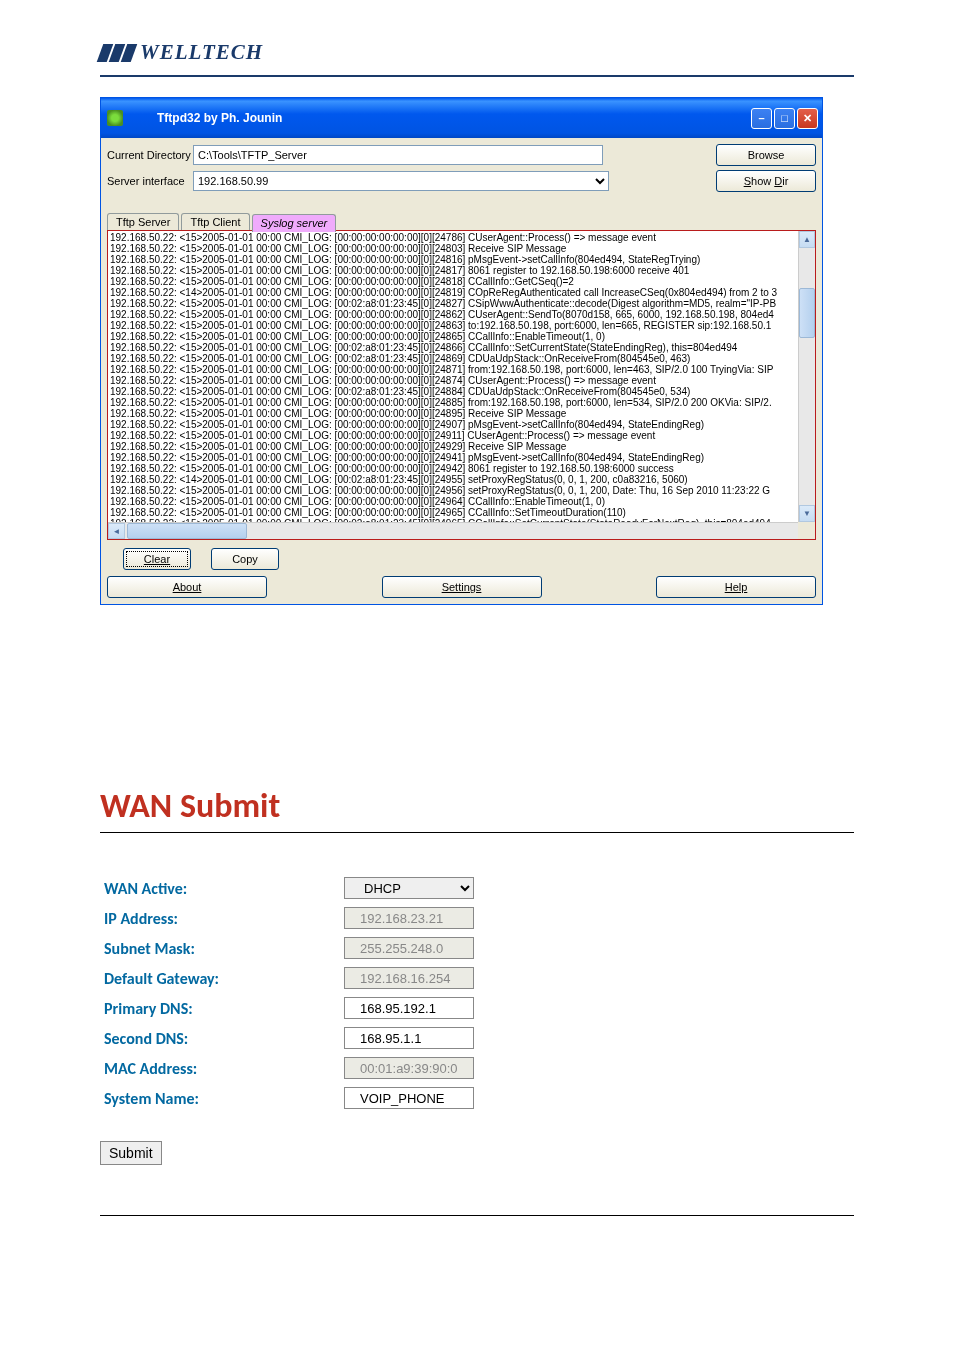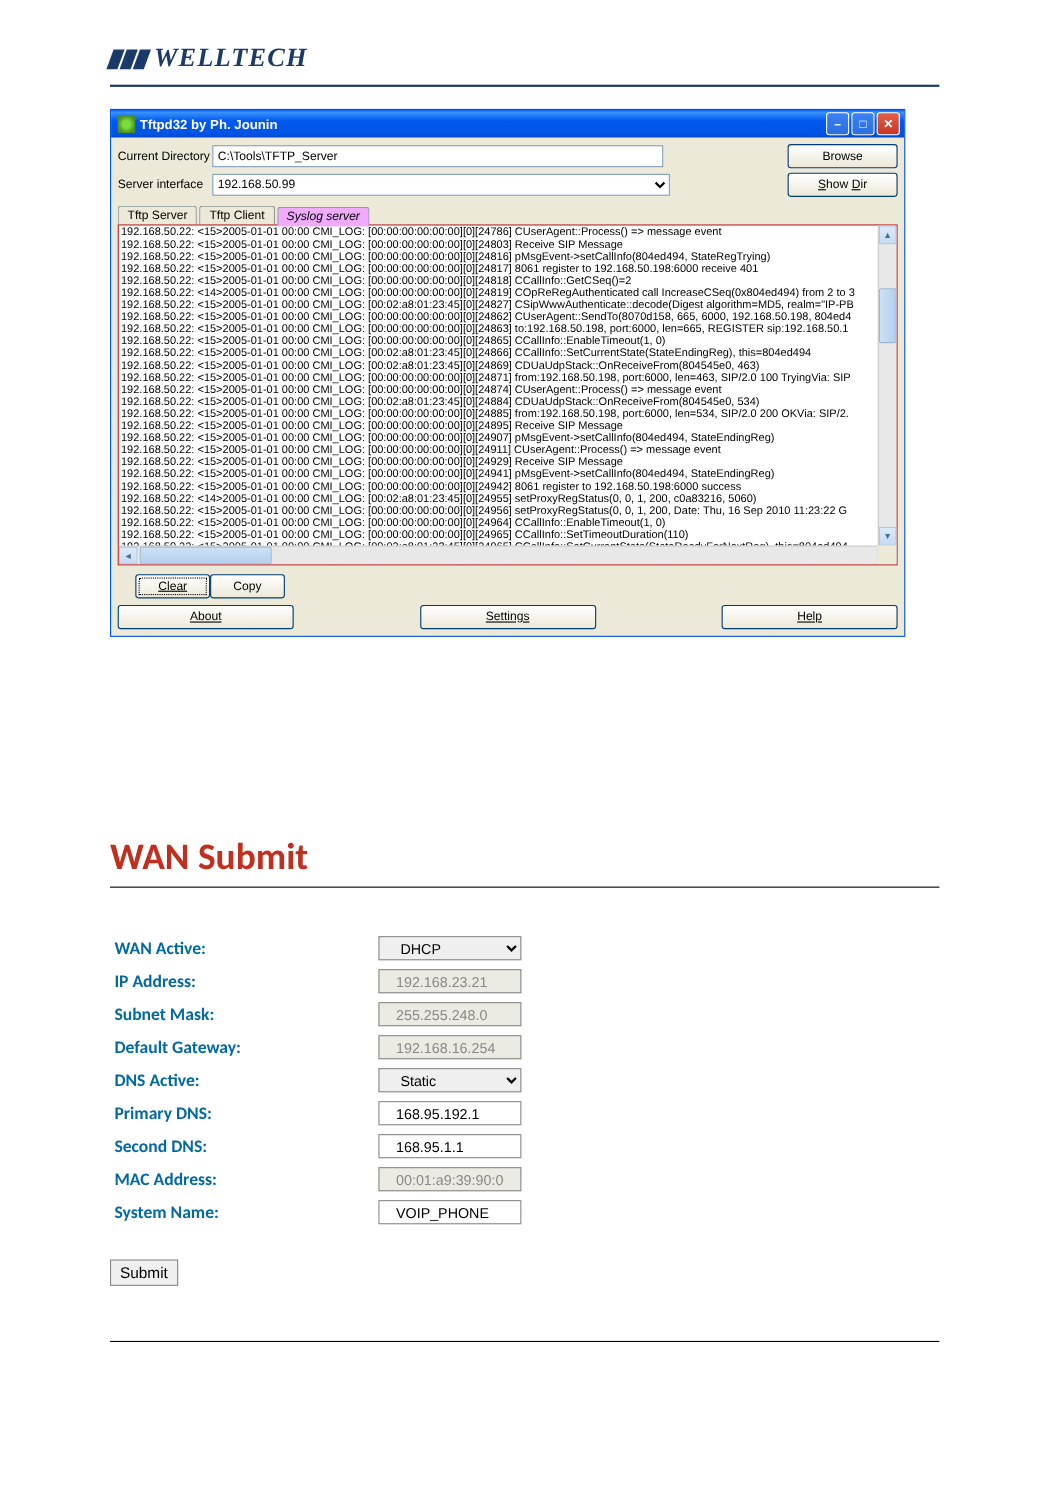--- a/index.html
+++ b/index.html
@@ -1,58 +1,58 @@
 <!DOCTYPE html>
 <html><head>
 <meta charset="utf-8">
 <style>
   * { box-sizing: border-box; margin: 0; padding: 0; }
   body { font-family: Tahoma, Arial, sans-serif; font-size: 11px; background: #fff; color: #000; width: 954px; }
   .page { padding: 40px 100px 40px 100px; }
-  .logo { font-family: "Times New Roman", serif; font-size: 24px; font-weight: bold; font-style: italic; color: #1a3a6a; letter-spacing: 1px; margin-bottom: 10px; display: flex; align-items: center; }
+  .logo { font-family: "Times New Roman", serif; font-size: 21px; font-weight: bold; font-style: italic; color: #1a3a6a; letter-spacing: 1px; margin-bottom: 10px; display: flex; align-items: center; }
   .logo-blocks { display: inline-flex; margin-right: 4px; }
   .logo-block { width: 10px; height: 18px; background: #1a3a6a; margin-right: 2px; transform: skewX(-20deg); }
   .divider { border-top: 2px solid #1a3a6a; margin: 6px 0 20px 0; }
   
   
   .win { border: 1px solid #0054e3; background: #ece9d8; width: 723px; position: relative; }
-  .titlebar { background: linear-gradient(to bottom, #0058ee 0%, #3a93ff 8%, #0058ee 40%, #0054e3 88%, #0048c5 100%); color: #fff; height: 25px; display: flex; align-items: center; padding: 0 4px 0 6px; font-size: 12px; font-weight: bold; }
+  .titlebar { background: linear-gradient(to bottom, #0058ee 0%, #3a93ff 8%, #0058ee 40%, #0054e3 88%, #0048c5 100%); color: #fff; height: 40px; display: flex; align-items: center; padding: 0 4px 0 6px; font-size: 12px; font-weight: bold; gap: 30px; }
   .title-icon { width: 16px; height: 16px; margin-right: 4px; background: radial-gradient(circle, #7bdc3c 30%, #4a9020 70%); border-radius: 2px; }
   .titlebar-text { flex: 1; }
   .winbtns { display: flex; gap: 2px; }
   .winbtn { width: 21px; height: 21px; border: 1px solid #fff; border-radius: 3px; display: flex; align-items: center; justify-content: center; font-weight: bold; font-size: 11px; color: #fff; }
   .winbtn.min { background: linear-gradient(to bottom, #3c81f3, #2a6ee0); }
   .winbtn.max { background: linear-gradient(to bottom, #3c81f3, #2a6ee0); }
   .winbtn.close { background: linear-gradient(to bottom, #e35f4a, #c8371f); }
   
   .win-body { padding: 6px 6px 4px 6px; font-size: 11px; }
   .formrow { display: flex; align-items: center; margin-bottom: 4px; }
   .formrow label { width: 86px; }
   .formrow input[type=text] { height: 20px; border: 1px solid #7f9db9; padding: 1px 4px; font-size: 11px; background: #fff; }
   .formrow select { height: 20px; border: 1px solid #7f9db9; font-size: 11px; background: #fff; }
   .win-btn { height: 22px; min-width: 68px; border: 1px solid #003c74; background: linear-gradient(to bottom, #fff, #ece9d8); font-size: 11px; padding: 0 14px; cursor: pointer; border-radius: 3px; }
   
-  .tabs { display: flex; margin-top: 7px; }
+  .tabs { display: flex; margin-top: 20px; }
   .tab { border: 1px solid #919b9c; border-bottom: none; padding: 2px 8px; margin-right: 2px; background: #ece9d8; font-size: 11px; border-radius: 3px 3px 0 0; position: relative; top: 1px; }
   .tab.active { background: #f0abfc; z-index: 2; top: 2px; padding-bottom: 3px; font-style: italic; }
   
   .logbox { border: 1px solid #b91c1c; background: #fff; height: 310px; overflow: hidden; position: relative; font-size: 10px; line-height: 11px; white-space: nowrap; font-family: Tahoma, Arial, sans-serif; }
   .logbox-inner { padding: 1px 2px; }
   .logline { color: #000; }
   .vscroll { position: absolute; top: 0; right: 0; bottom: 17px; width: 17px; background: #e8e8e8; border-left: 1px solid #ccc; display:flex; flex-direction:column; }
   .vscroll .arrow { height: 17px; background: linear-gradient(to bottom,#dbeaf9,#c6dcf3); border:1px solid #b1c8e0; font-size:8px; text-align:center; line-height:15px; color:#4a6a9a; }
   .vscroll .thumb { flex:0 0 50px; margin:40px 0 0 0; background: linear-gradient(to right,#cde0f6,#b4d0ee); border:1px solid #9cb8d6; border-radius:2px; }
   .vscroll .track { flex:1; }
   .hscroll { position: absolute; left:0; right:0; bottom:0; height:17px; background:#e8e8e8; border-top:1px solid #ccc; display:flex; }
   .hscroll .arrow { width:17px; background:linear-gradient(to bottom,#dbeaf9,#c6dcf3); border:1px solid #b1c8e0; font-size:8px; text-align:center; line-height:15px; color:#4a6a9a; }
   .hscroll .thumb { width:120px; margin-left:2px; background: linear-gradient(to bottom,#cde0f6,#b4d0ee); border:1px solid #9cb8d6; border-radius:2px; }
   .hscroll .track { flex:1; }
   .corner { position:absolute; right:0; bottom:0; width:17px; height:17px; background:#ece9d8; }
   
-  .btnrow { display: flex; justify-content: flex-start; margin: 8px 0 4px 16px; }
+  .btnrow { display: flex; justify-content: flex-start; gap: 20px; margin: 8px 0 4px 16px; }
   .btnrow .win-btn.dotted { outline: 1px dotted #000; outline-offset: -4px; }
   .bottomrow { display:flex; justify-content: space-between; margin-top: 2px; padding: 2px 0; }
   .bottomrow .win-btn { min-width: 160px; text-decoration: underline; text-decoration-color: transparent; }
   .bottomrow .win-btn span.u { text-decoration: underline; }
   
   
   .section-heading { font-family: Calibri, Arial, sans-serif; font-size: 34px; color: #c03020; font-weight: bold; margin: 180px 0 6px 0; }
   .section-rule { border-top: 1.5px solid #000; margin-bottom: 40px; }
   .settings-table { border-collapse: collapse; }
   .settings-table td { padding: 4px 4px; font-family: Calibri, Arial, sans-serif; font-size: 16px; vertical-align: middle; }
@@ -184,24 +184,20 @@
     </tr>
     <tr>
       <td class="lbl">Subnet Mask:</td>
       <td><input class="ro" type="text" readonly="" value="255.255.248.0" style=""></td>
     </tr>
     <tr>
       <td class="lbl">Default Gateway:</td>
       <td><input class="ro" type="text" readonly="" value="192.168.16.254" style=""></td>
     </tr>
     <tr>
-      <td class="lbl">DNS Active:</td>
-      <td><select><option>Static</option></select></td>
-    </tr>
-    <tr>
       <td class="lbl">Primary DNS:</td>
       <td><input type="text" value="168.95.192.1" style=""></td>
     </tr>
     <tr>
       <td class="lbl">Second DNS:</td>
       <td><input type="text" value="168.95.1.1" style=""></td>
     </tr>
     <tr>
       <td class="lbl">MAC Address:</td>
       <td><input class="ro" type="text" readonly="" value="00:01:a9:39:90:00" style=""></td>

